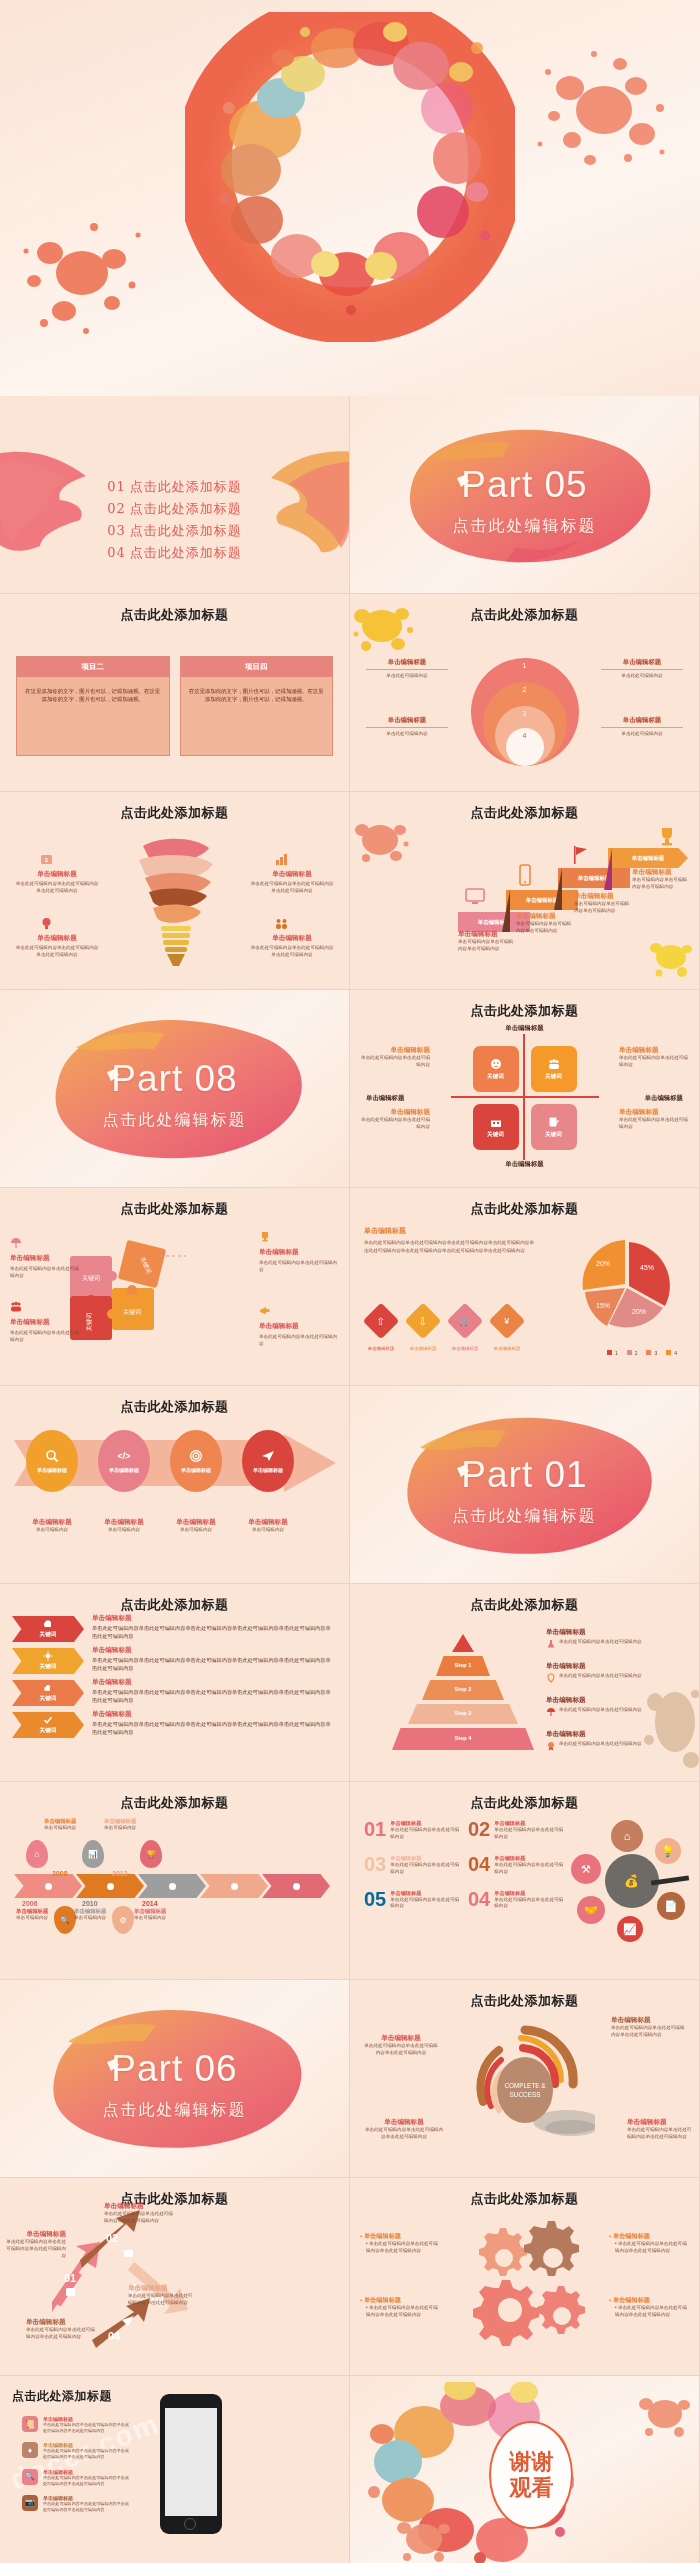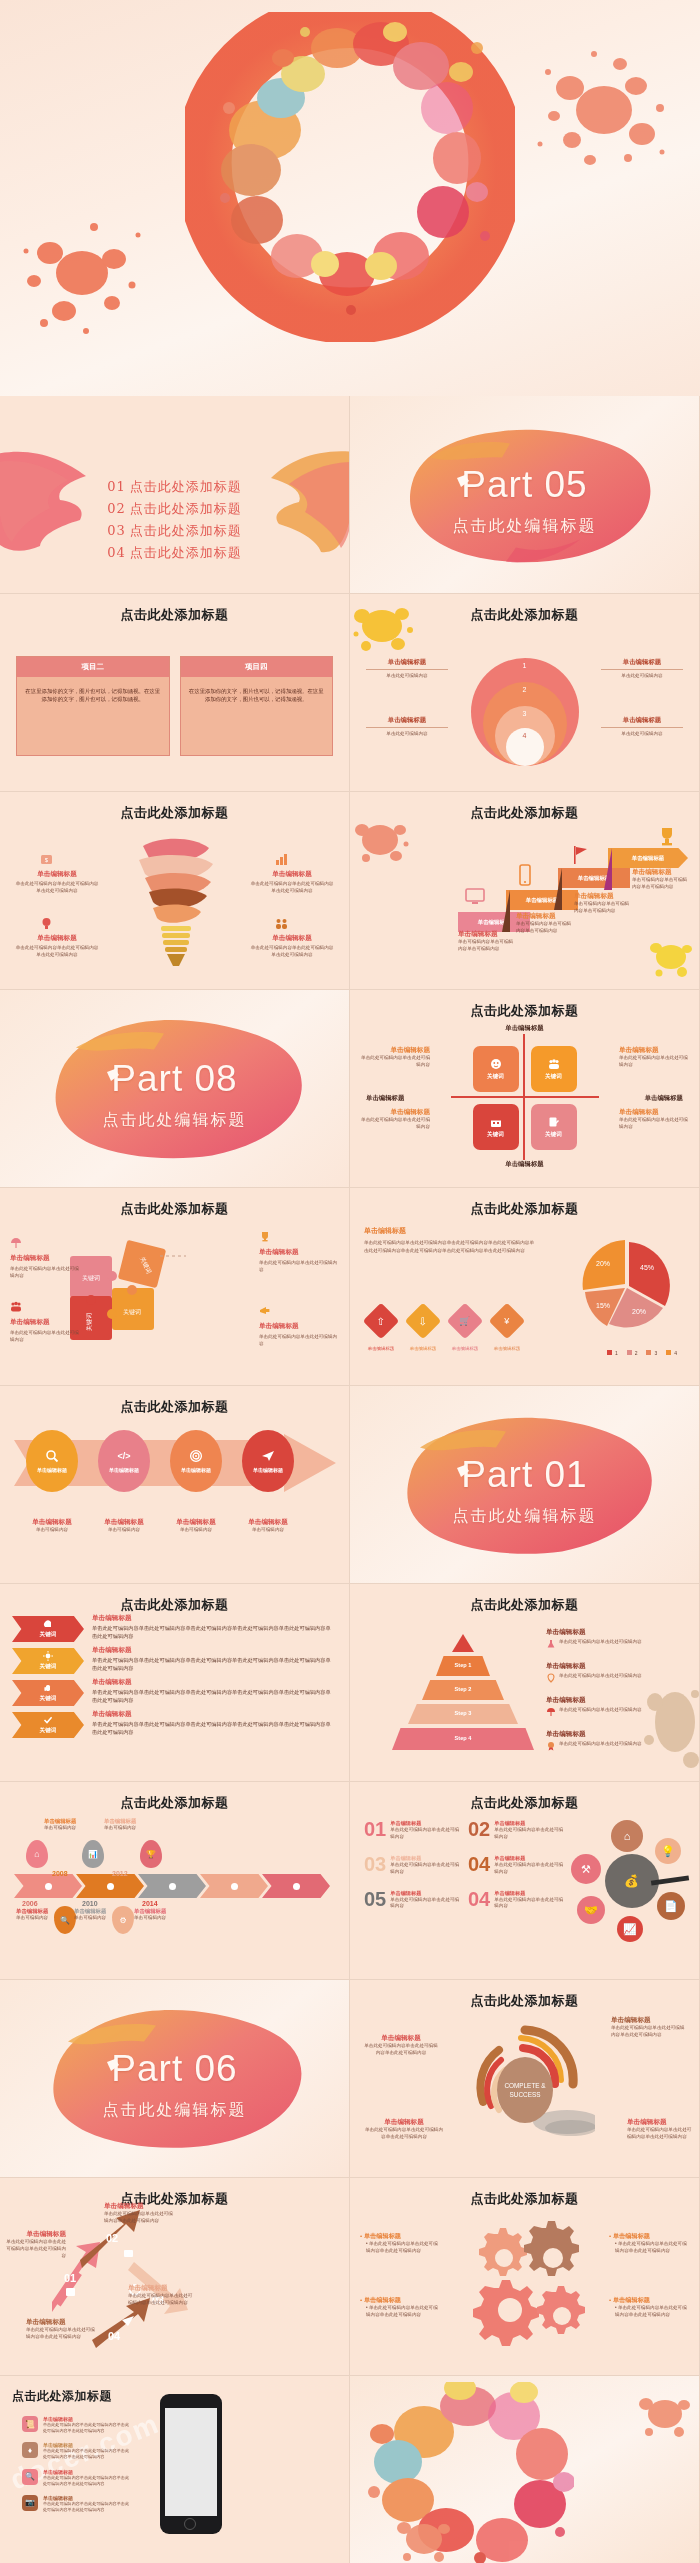--- a/index.html
+++ b/index.html
@@ -957,21 +957,21 @@
             </div>
         </div>
         <div class="numrow">
           <div class="bignum" style="color:#c4652f">04</div>
           <div>
               <div class="lbl" style="font-size:5.2px">单击编辑标题</div>
               <div class="tiny">单击此处可编辑内容单击此处可编辑内容</div>
             </div>
         </div>
         <div class="numrow">
-          <div class="bignum" style="color:#737373">05</div>
+          <div class="bignum" style="color:#0369a1">05</div>
           <div>
               <div class="lbl" style="font-size:5.2px">单击编辑标题</div>
               <div class="tiny">单击此处可编辑内容单击此处可编辑内容</div>
             </div>
         </div>
         <div class="numrow">
           <div class="bignum" style="color:#e8737d">04</div>
           <div>
               <div class="lbl" style="font-size:5.2px">单击编辑标题</div>
               <div class="tiny">单击此处可编辑内容单击此处可编辑内容</div>
@@ -1191,16 +1191,20 @@
       </svg>
       <svg style="position:absolute;left:44px;bottom:4px;width:62px;height:56px;opacity:.9" viewBox="0 0 62 56">
         <g fill="#ef8f70">
             <ellipse cx="30" cy="26" rx="18" ry="15"></ellipse>
             <ellipse cx="10" cy="15" rx="7" ry="6"></ellipse>
             <ellipse cx="50" cy="16" rx="6" ry="5"></ellipse>
             <circle cx="45" cy="44" r="5"></circle>
             <circle cx="13" cy="44" r="4"></circle>
           </g>
       </svg>
+      <div class="thanks-oval">
+        <div class="thanks-txt">谢谢</div>
+        <div class="thanks-txt">观看</div>
+      </div>
     </div>
 
   </div>
 </div>
 
 </body></html>

